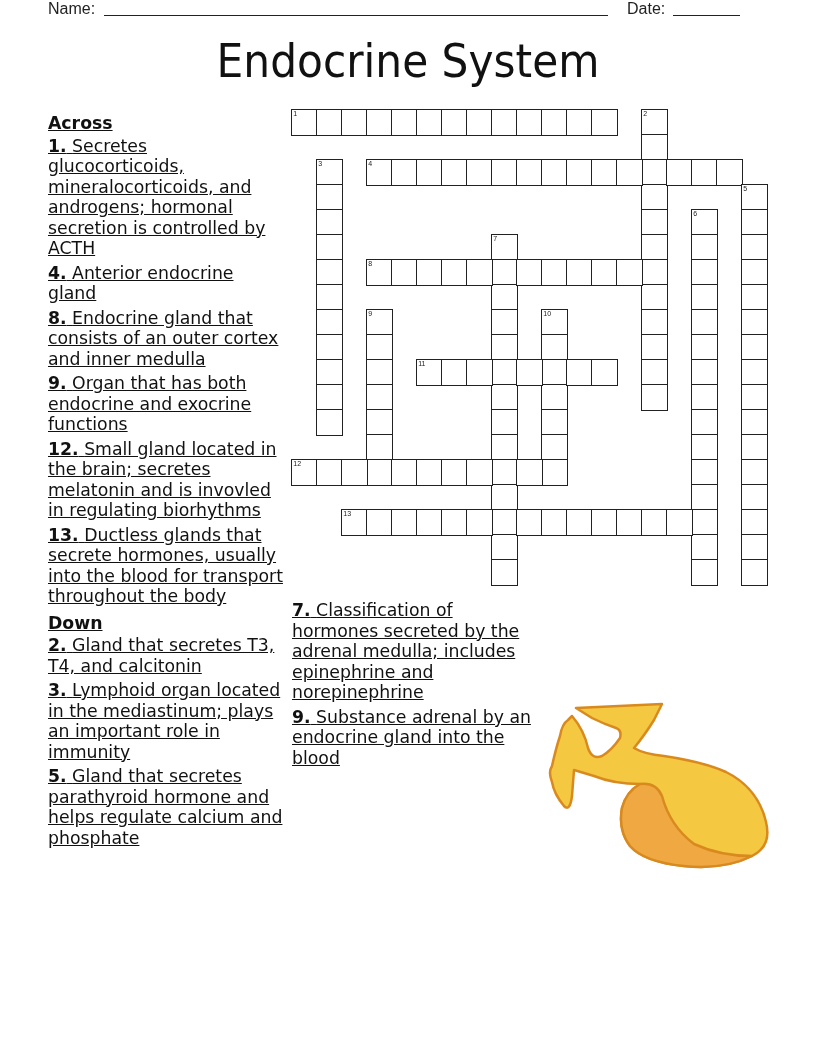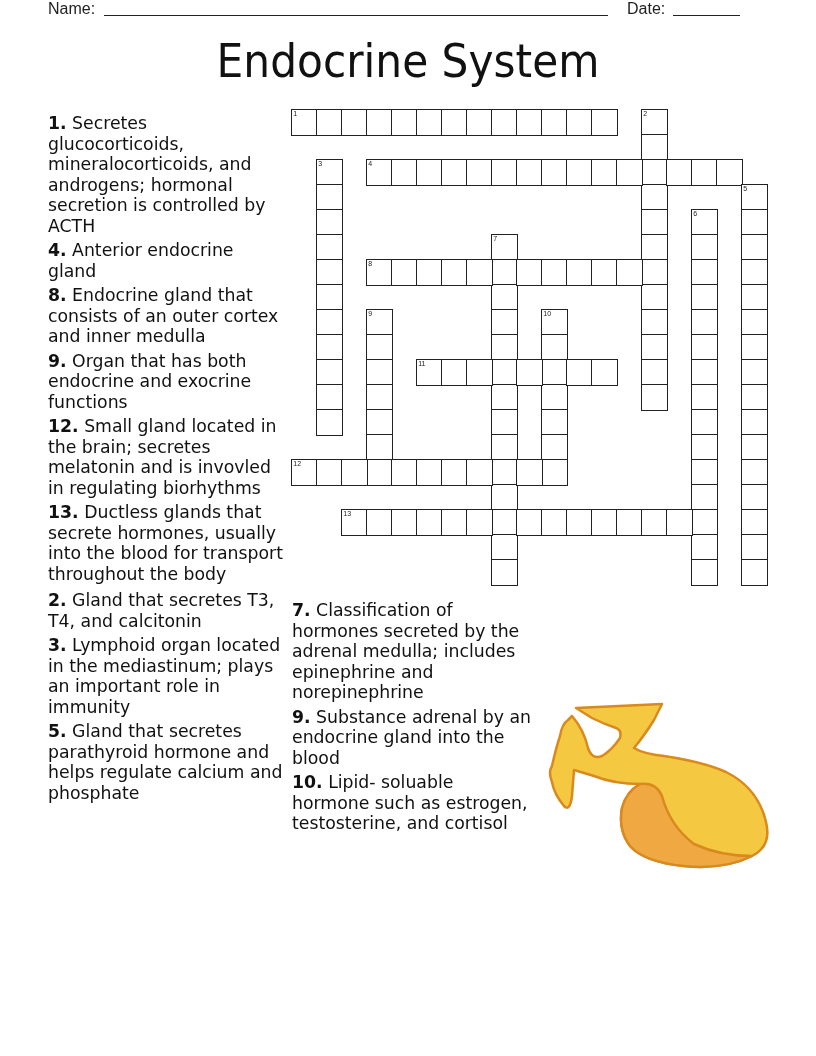--- a/index.html
+++ b/index.html
@@ -7,55 +7,56 @@
   .header-line { position: absolute; top: 0; left: 48px; width: 700px; font-family: "Liberation Sans", sans-serif; font-size: 16px; color: #222; }
   .name-label { position: absolute; left: 0; top: 0; text-align: right; }
   .name-blank { position: absolute; left: 56px; top: 15px; width: 504px; border-bottom: 1px solid #222; }
   .date-label { position: absolute; left: 579px; top: 0; }
   .date-blank { position: absolute; left: 625px; top: 15px; width: 67px; border-bottom: 1px solid #222; }
   .title { position: absolute; top: 34px; left: 0; width: 816px; text-align: center; font-family: "DejaVu Sans", sans-serif; font-size: 46px; letter-spacing: 0px; color: #111; transform: scaleX(0.92); }
   .clues-col { position: absolute; font-family: "DejaVu Sans", sans-serif; font-size: 17.3px; line-height: 20.5px; color: #111; }
   .clues-left { left: 48px; top: 113px; width: 236px; }
   .clues-right { left: 292px; top: 600px; width: 240px; }
   .section-head { font-weight: bold; text-decoration: underline; margin: 0 0 2px 0; }
-  .clue { margin: 0 0 4px 0; }
+  .clue { margin: 0 0 4px 0; text-decoration: underline; }
   .clue-num { font-weight: bold; }
   .grid { position: absolute; left: 292px; top: 110px; width: 500px; height: 475px; }
   .cell { position: absolute; width: 25px; height: 25px; box-sizing: border-box; border: 1.5px solid #222; background: #fff; margin-left: -0.75px; margin-top: -0.75px; }
   .cell-num { position: absolute; left: 1px; top: 0px; font-family: "Liberation Sans", sans-serif; font-size: 7px; line-height: 8px; color: #222; }
   .illustration { position: absolute; left: 544px; top: 696px; width: 232px; height: 176px; }
 </style>
 </head>
 <body>
 
 <div class="header-line">
   <span class="name-label">Name:</span>
   <span class="name-blank"></span>
   <span class="date-label">Date:</span>
   <span class="date-blank"></span>
 </div>
 
 <div class="title">Endocrine System</div>
 
 <div class="clues-col clues-left">
+  <div class="section-head">Across</div>
   <div class="clue"><span class="clue-num">1.</span> <span>Secretes glucocorticoids, mineralocorticoids, and androgens; hormonal secretion is controlled by ACTH</span></div>
   <div class="clue"><span class="clue-num">4.</span> <span>Anterior endocrine gland</span></div>
   <div class="clue"><span class="clue-num">8.</span> <span>Endocrine gland that consists of an outer cortex and inner medulla</span></div>
   <div class="clue"><span class="clue-num">9.</span> <span>Organ that has both endocrine and exocrine functions</span></div>
   <div class="clue"><span class="clue-num">12.</span> <span>Small gland located in the brain; secretes melatonin and is invovled in regulating biorhythms</span></div>
   <div class="clue" style="margin-bottom:6px"><span class="clue-num">13.</span> <span>Ductless glands that secrete hormones, usually into the blood for transport throughout the body</span></div>
+  <div class="section-head">Down</div>
   <div class="clue"><span class="clue-num">2.</span> <span>Gland that secretes T3, T4, and calcitonin</span></div>
   <div class="clue"><span class="clue-num">3.</span> <span>Lymphoid organ located in the mediastinum; plays an important role in immunity</span></div>
   <div class="clue"><span class="clue-num">5.</span> <span>Gland that secretes parathyroid hormone and helps regulate calcium and phosphate</span></div>
 </div>
 
 <div class="clues-col clues-right">
   <div class="clue"><span class="clue-num">7.</span> <span>Classification of hormones secreted by the adrenal medulla; includes epinephrine and norepinephrine</span></div>
   <div class="clue"><span class="clue-num">9.</span> <span>Substance adrenal by an endocrine gland into the blood</span></div>
-  <div class="clue"><span class="clue-num">10.</span> <span>Lipid- soluable hormone such as estrogen, testosterine, and cortisol</span></div>
 </div>
 
 <div class="grid" id="grid">
     <div class="cell" style="left: 0px; top: 0px; width: 26.5px; height: 26.5px;">
       <span class="cell-num">1</span>
     </div>
     <div class="cell" style="left: 25px; top: 0px; width: 26.5px; height: 26.5px;"></div>
     <div class="cell" style="left: 50px; top: 0px; width: 26.5px; height: 26.5px;"></div>
     <div class="cell" style="left: 75px; top: 0px; width: 26.5px; height: 26.5px;"></div>
     <div class="cell" style="left: 100px; top: 0px; width: 26.5px; height: 26.5px;"></div>

